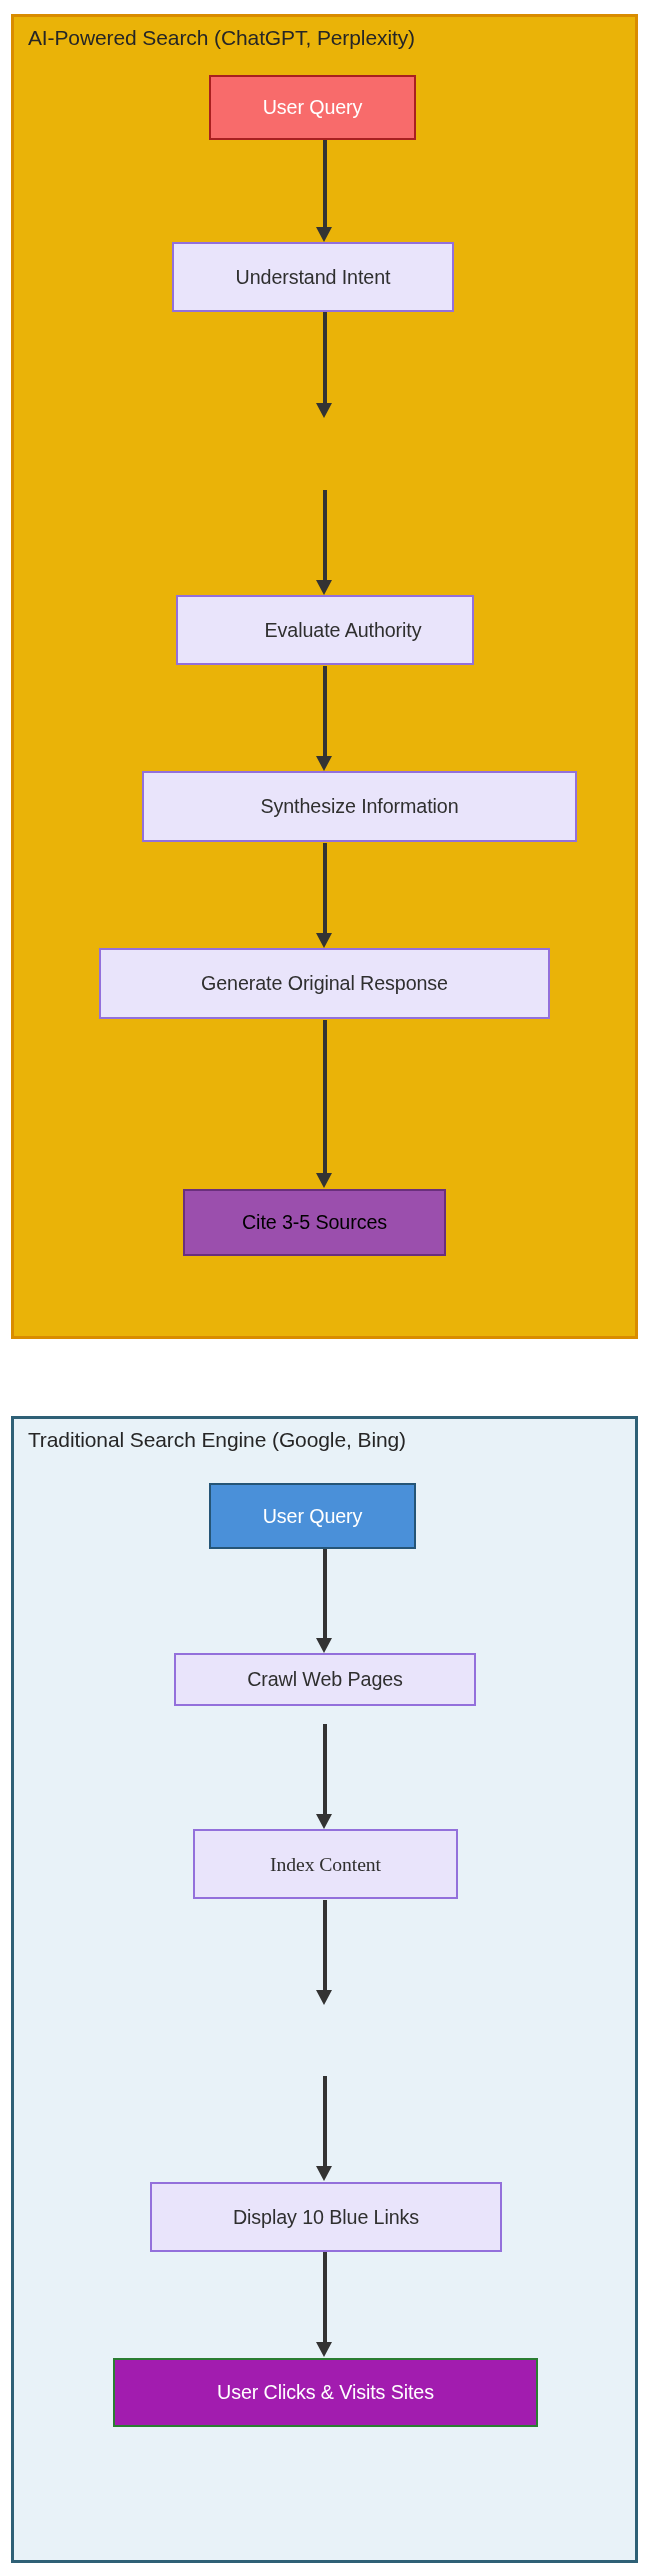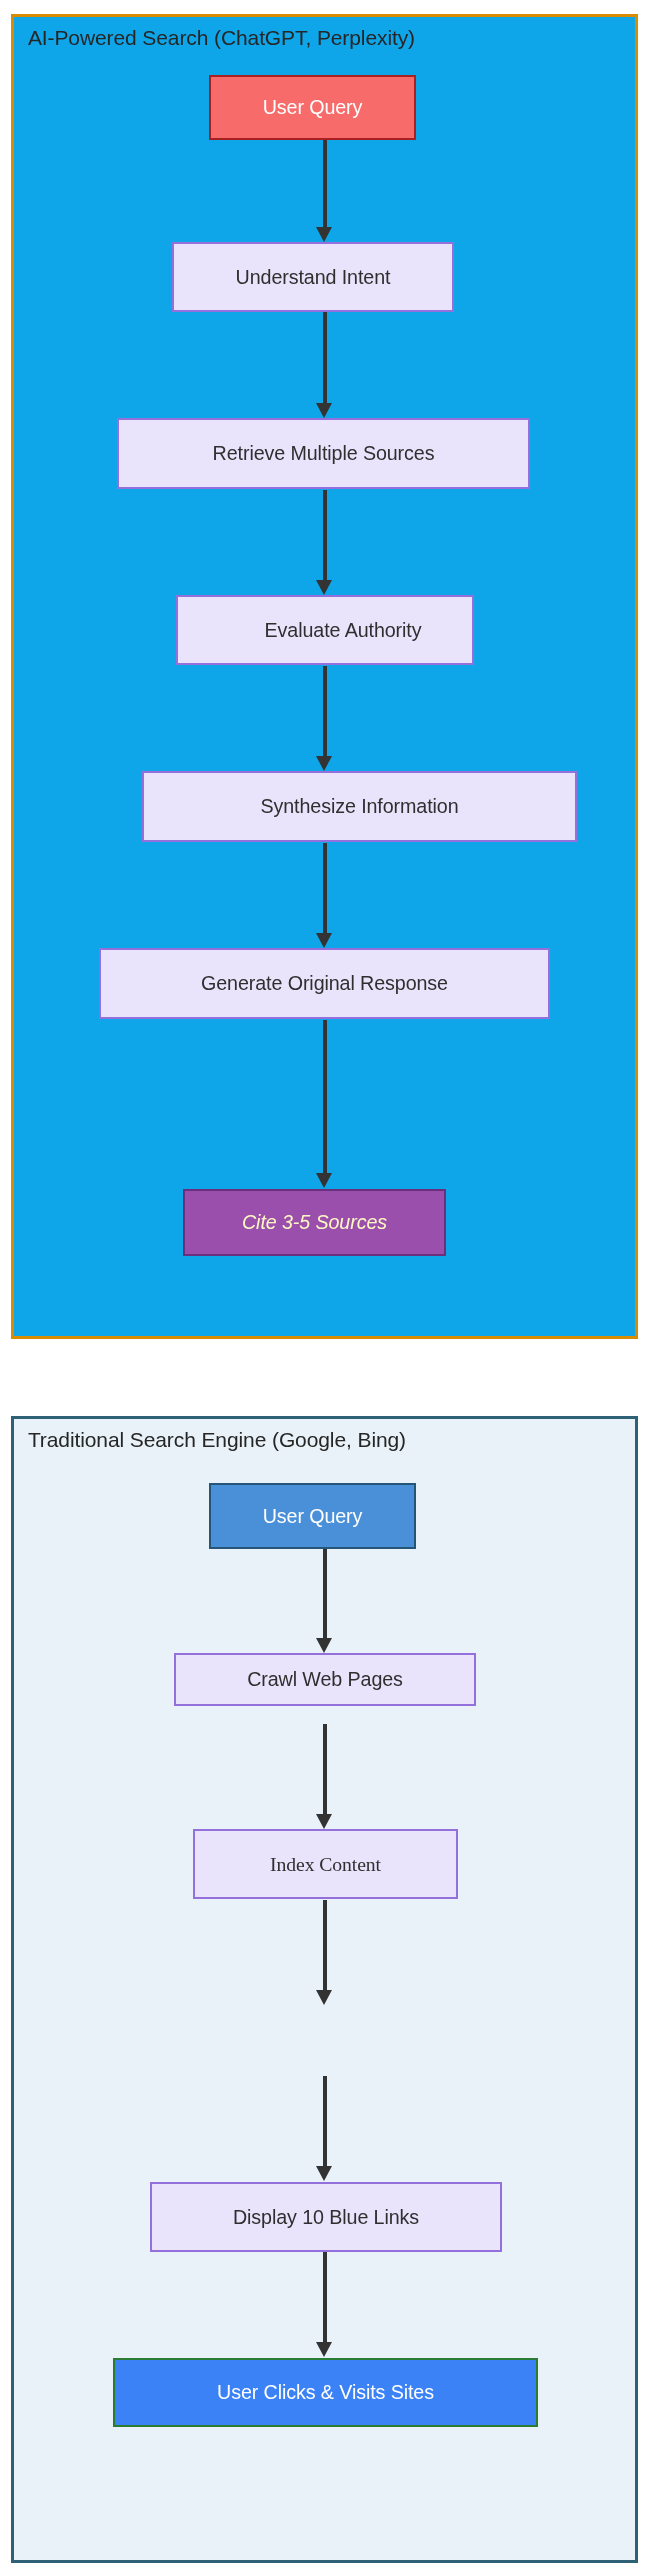--- a/index.html
+++ b/index.html
@@ -37,21 +37,21 @@
     color: #262626;
     white-space: nowrap;
     letter-spacing: -0.1px;
   }
 
   #subgraph-ai {
     left: 11.4px;
     top: 13.5px;
     width: 627px;
     height: 1325px;
-    background: #0ea5e9;
+    background: #eab308;
     border-width: 3.6px;
     border-color: #d98c00;
   }
   #subgraph-traditional {
     left: 11.4px;
     top: 1416px;
     width: 627px;
     height: 1147px;
     background: #e8f2f8;
     border-width: 3.6px;
@@ -84,25 +84,24 @@
     color: #ffffff;
   }
   .node-start-blue {
     background: #4a90d9;
     border-color: #255577;
     color: #ffffff;
   }
   .node-end-purple {
     background: #9b4fad;
     border-color: #6a2f7d;
-    color: #fef9c3;
-    font-style: italic;
+    color: #000000;
   }
   .node-end-green {
-    background: #3b82f6;
+    background: #a21caf;
     border-color: #2a7d32;
     color: #ffffff;
   }
 
   
   .arrow {
     position: absolute;
     width: 0;
   }
   .arrow .shaft {
@@ -142,23 +141,20 @@
 
   <div class="node node-process" style="left:172px; top:242px; width:282px; height:70px;">
     <span>Understand Intent</span>
   </div>
 
   <div class="arrow" style="left:325px; top:312px; height:106px;">
     <div class="shaft" style="height:91px;"></div>
     <div class="head" style="top:91px;"></div>
   </div>
 
-  <div class="node node-process" style="left:117px; top:418px; width:413px; height:71px;">
-    <span>Retrieve Multiple Sources</span>
-  </div>
 
   <div class="arrow" style="left:325px; top:490px; height:106px;">
     <div class="shaft" style="height:90px;"></div>
     <div class="head" style="top:90px;"></div>
   </div>
 
   <div class="node node-process" style="left:176px; top:595px; width:298px; height:70px;padding-left:36px;">
     <span>Evaluate Authority</span>
   </div>
 

